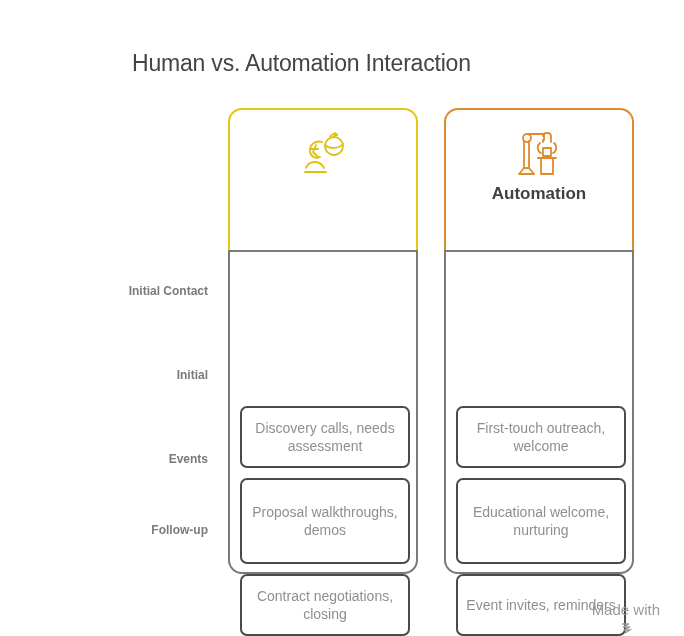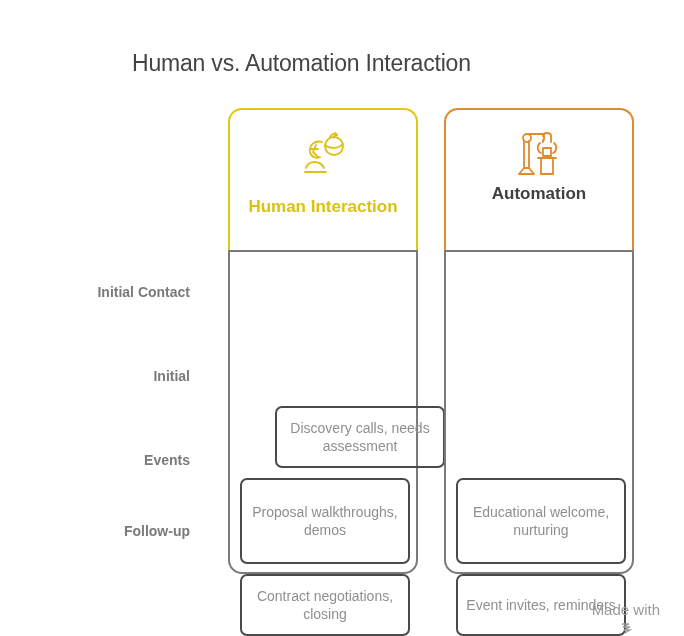--- a/index.html
+++ b/index.html
@@ -10,24 +10,24 @@
   .col-auto { left: 444px; }
   .col-head { position: absolute; left: 0; top: 0; width: 190px; height: 144px; box-sizing: border-box; border: 2px solid; border-bottom: none; border-radius: 14px 14px 0 0; }
   .col-human .col-head { border-color: #e2c814; }
   .col-auto .col-head { border-color: #e08a2e; }
   .col-body { position: absolute; left: 0; top: 142px; width: 190px; height: 324px; box-sizing: border-box; border: 2px solid #7a7a7a; border-radius: 0 0 14px 14px; }
   .col-icon { position: absolute; left: 70px; top: 18px; width: 50px; height: 50px; }
   .col-label { position: absolute; left: 0; width: 186px; text-align: center; font-size: 17px; font-weight: bold; line-height: 24px; }
   .col-human .col-label { top: 85px; color: #dcc112; }
   .col-auto .col-label { top: 72px; color: #404040; }
   .cell { position: absolute; left: 10px; width: 170px; box-sizing: border-box; border: 2px solid #4a4a4a; border-radius: 7px; display: flex; align-items: center; justify-content: center; text-align: center; font-size: 14px; color: #8f8f8f; line-height: 18px; padding: 0 6px; }
-  .r0 { top: 154px; height: 62px; margin-left: 35px; }
+  .r0 { top: 154px; height: 62px; }
   .r1 { top: 226px; height: 86px; }
   .r2 { top: 322px; height: 62px; }
-  .row-label { position: absolute; right: 494px; font-size: 14px; font-weight: bold; color: #7a7a7a; text-align: right; white-space: nowrap; }
+  .row-label { position: absolute; right: 476px; font-size: 12px; font-weight: bold; color: #7a7a7a; text-align: right; white-space: nowrap; }
   .rl0 { top: 284px; }
   .rl1 { top: 368px; }
   .rl2 { top: 452px; }
   .rl3 { top: 523px; padding-left: 16px; }
   .footer { position: absolute; right: 24px; top: 601px; font-size: 15px; color: #9a9a9a; display: flex; align-items: center; gap: 4px; flex-direction: column; }
 </style>
 </head>
 <body>
 
 <div class="title">Human vs. Automation Interaction</div>
@@ -43,21 +43,20 @@
       <path d="M22 14 C15 12 9 17 10 24 C11 29 16 31 20 29"></path>
       <path d="M16 17 L13 24 L18 29"></path>
       <path d="M10 21 L18 21"></path>
       <path d="M6 40 C9 32 20 32 24 40"></path>
       <line x1="5" y1="44" x2="26" y2="44"></line>
       <circle cx="34" cy="18" r="9"></circle>
       <path d="M25 17 C29 21 39 21 43 16"></path>
       <path d="M30 9 C31 6 35 5 37 7"></path>
       <path d="M35 5 L37 7 L34 8"></path>
     </svg>
-    <div class="col-label">Human Interaction</div>
   </div>
   <div class="col-body">
     <div class="cell r0">Discovery calls, needs assessment</div>
     <div class="cell r2">Contract negotiations, closing</div>
     <div class="cell r1">Proposal walkthroughs, demos</div>
 
   </div>
 </div>
 
 <div class="col col-auto">
@@ -72,20 +71,21 @@
       <path d="M27 12 L27 14"></path>
       <path d="M24 15 C20 18 22 24 25 25"></path>
       <path d="M38 15 C42 18 40 24 37 25"></path>
       <rect x="27" y="20" width="8" height="8"></rect>
       <path d="M22 30 L40 30"></path>
       <rect x="25" y="30" width="12" height="16"></rect>
     </svg>
     <div class="col-label">Automation</div>
   </div>
   <div class="col-body">
+    <div class="cell r0">First-touch outreach, welcome</div>
     <div class="cell r1">Educational welcome, nurturing</div>
     <div class="cell r2">Event invites, reminders</div>
 
   </div>
 </div>
 
 <div class="footer">
   <span>Made with</span>
   <svg width="12" height="12" viewBox="0 0 12 12" stroke="#9a9a9a" stroke-width="1.3" fill="none">
     <path d="M2 2 L9 2 L3 5 L10 5 L4 8 L10 8 L5 11"></path>

